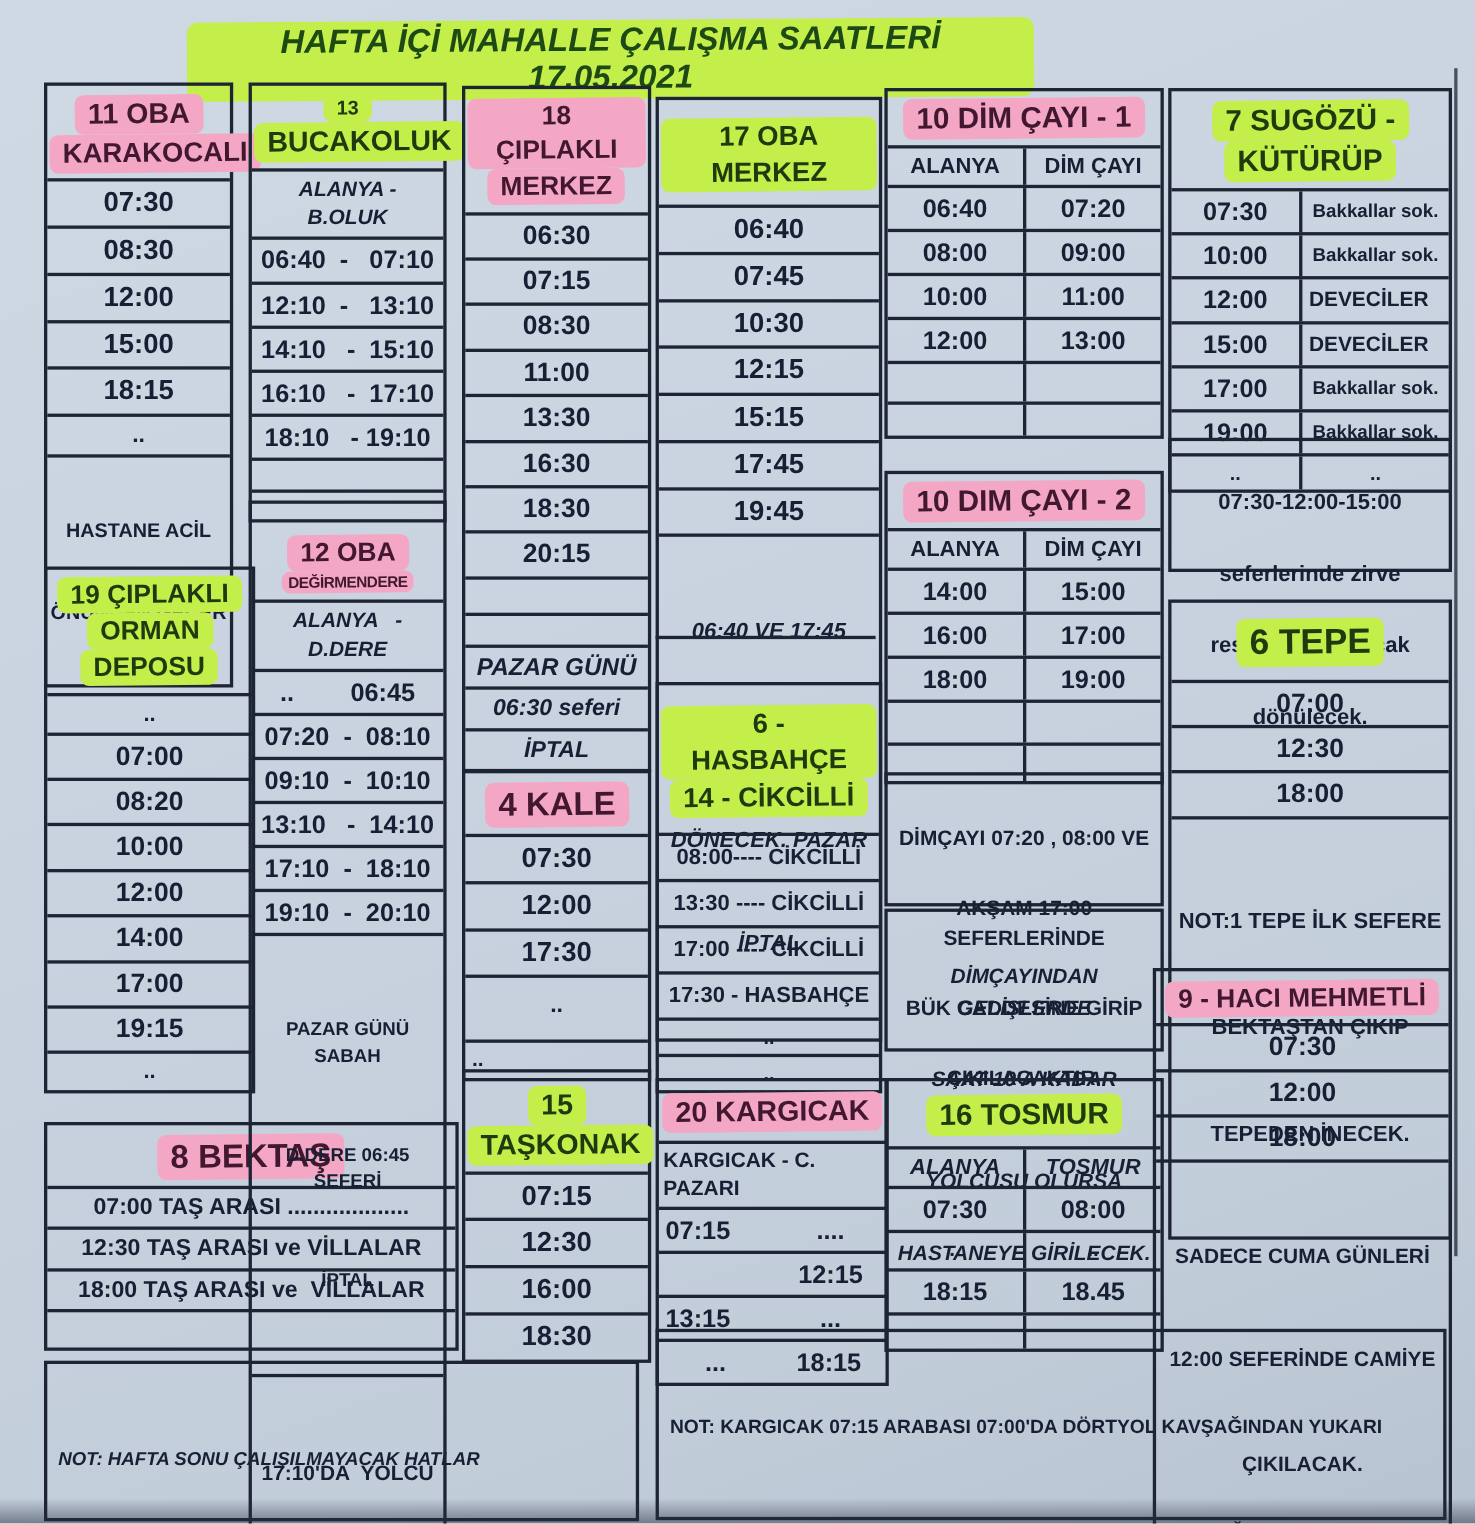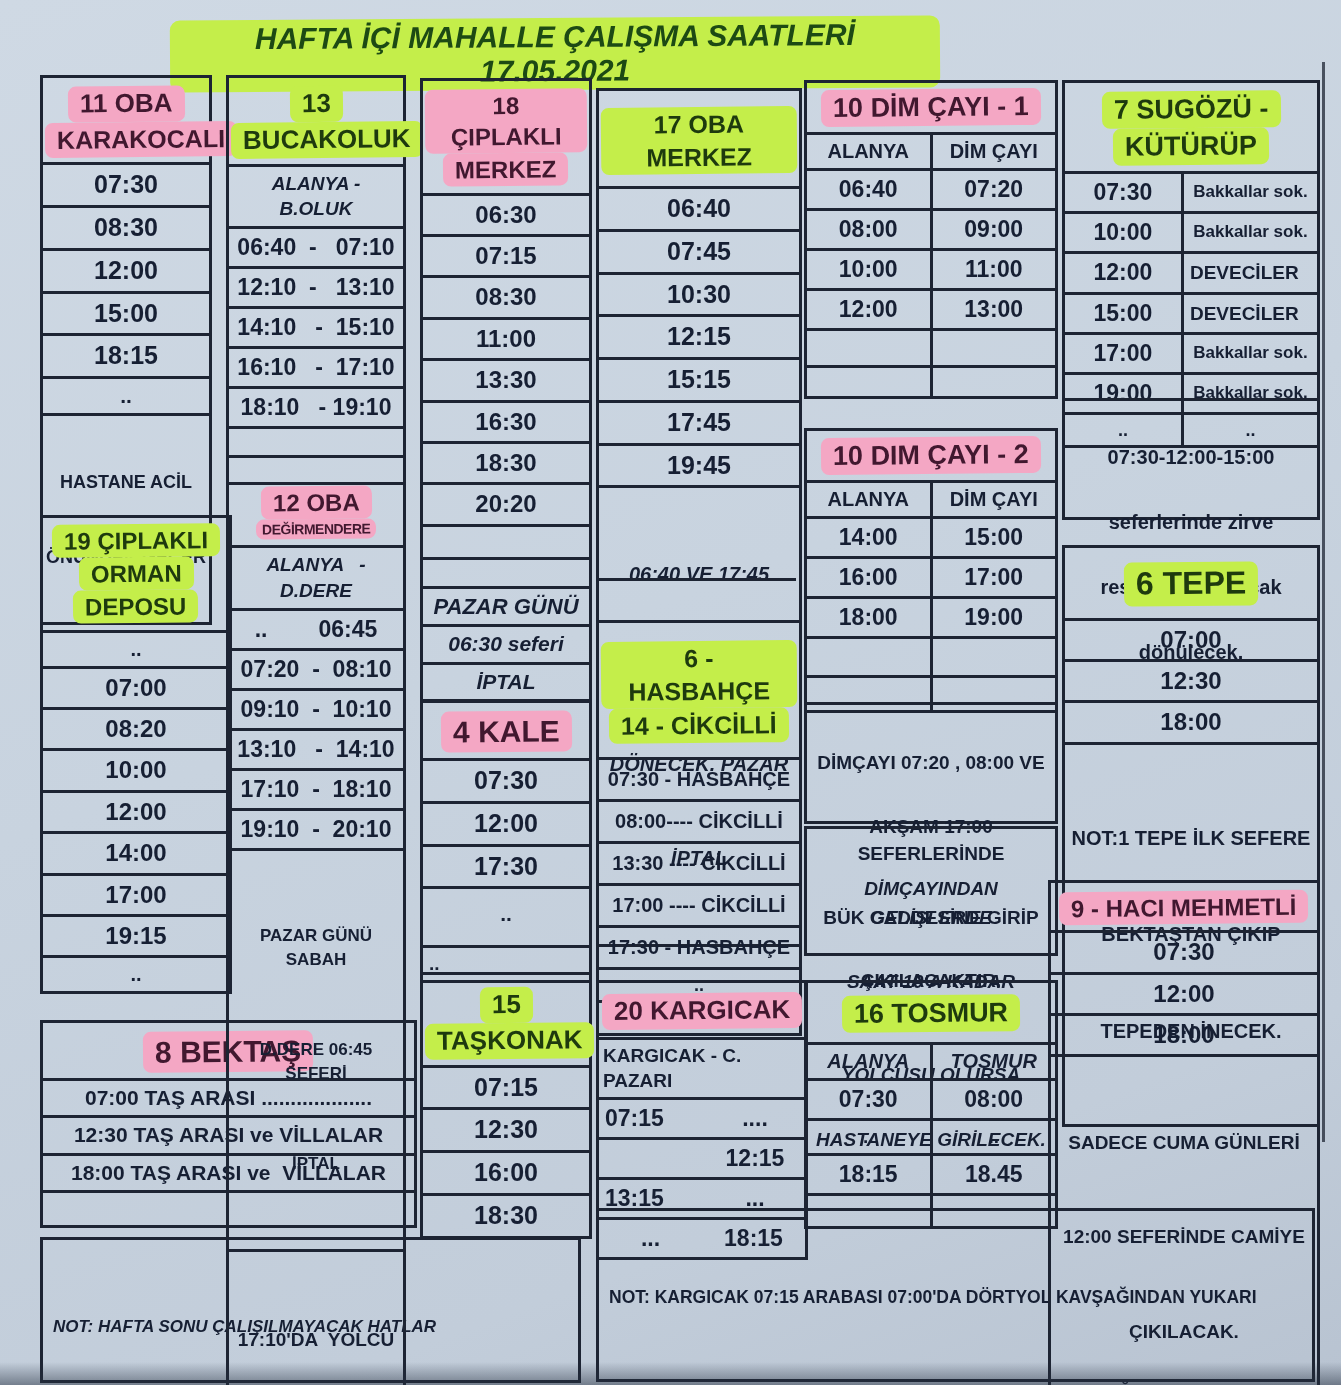--- a/index.html
+++ b/index.html
@@ -82,21 +82,21 @@
 
   <div class="nbox it" style="left:40px;top:1237px;width:541px;height:146px;font-size:17px;line-height:1.85;padding:8px 10px">
     <div>NOT: HAFTA SONU ÇALIŞILMAYACAK HATLAR</div>
     
     
     
   </div>
 
   <div class="t" style="left:226px;top:75px;width:180px">
     <div class="hd">
-      <div class="ln" style="font-size:26px"><span class="hl g">13</span></div>
+      <div class="ln" style="font-size:18px"><span class="hl g">13</span></div>
       <div class="ln" style="font-size:26px"><span class="hl g">BUCAKOLUK</span></div>
     </div>
     <div class="r sub it">ALANYA -  B.OLUK</div>
     <div class="r" style="font-size:23px">06:40  -   07:10</div>
     <div class="r" style="font-size:23px">12:10  -   13:10</div>
     <div class="r" style="font-size:23px">14:10   -  15:10</div>
     <div class="r" style="font-size:23px">16:10   -  17:10</div>
     <div class="r" style="font-size:23px">18:10   - 19:10</div>
     <div class="r" style="min-height:20px"></div>
     <div class="r" style="min-height:18px"></div>
@@ -132,21 +132,21 @@
       <div class="ln" style="font-size:24px"><span class="hl p">18 ÇIPLAKLI</span></div>
       <div class="ln" style="font-size:24px"><span class="hl p">MERKEZ</span></div>
     </div>
     <div class="r">06:30</div>
     <div class="r">07:15</div>
     <div class="r">08:30</div>
     <div class="r">11:00</div>
     <div class="r">13:30</div>
     <div class="r">16:30</div>
     <div class="r">18:30</div>
-    <div class="r">20:20</div>
+    <div class="r">20:15</div>
     <div class="r" style="min-height:24px"></div>
     <div class="r" style="min-height:20px"></div>
     <div class="r it" style="font-size:22px">PAZAR GÜNÜ</div>
     <div class="r it" style="font-size:21px">06:30 seferi</div>
     <div class="r it" style="font-size:21px">İPTAL</div>
   </div>
 
   <div class="t" style="left:420px;top:700px;width:172px">
     <div class="hd">
       <div class="ln" style="font-size:30px"><span class="hl p">4 KALE</span></div>
@@ -188,21 +188,20 @@
     </div>
   </div>
 
   <div class="edge" style="left:596px;top:578px;width:200px;height:3px"></div>
 
   <div class="t" style="left:596px;top:620px;width:206px">
     <div class="hd" style="padding:18px 2px 14px">
       <div class="ln" style="font-size:25px"><span class="hl g">6 - HASBAHÇE</span></div>
       <div class="ln" style="font-size:25px"><span class="hl g">14 - CİKCİLLİ</span></div>
     </div>
-    <div class="r" style="font-size:20px;padding:6px 2px">07:30 - HASBAHÇE</div>
     <div class="r" style="font-size:20px;padding:6px 2px">08:00---- CİKCİLLİ</div>
     <div class="r" style="font-size:20px;padding:6px 2px">13:30 ---- CİKCİLLİ</div>
     <div class="r" style="font-size:20px;padding:6px 2px">17:00 ---- CİKCİLLİ</div>
     <div class="r" style="font-size:20px;padding:6px 2px">17:30 - HASBAHÇE</div>
     <div class="r" style="font-size:18px;min-height:24px">..</div>
     <div class="r" style="font-size:18px;min-height:24px">..</div>
   </div>
 
   <div class="t" style="left:596px;top:980px;width:212px">
     <div class="hd" style="padding:10px 2px 8px">

